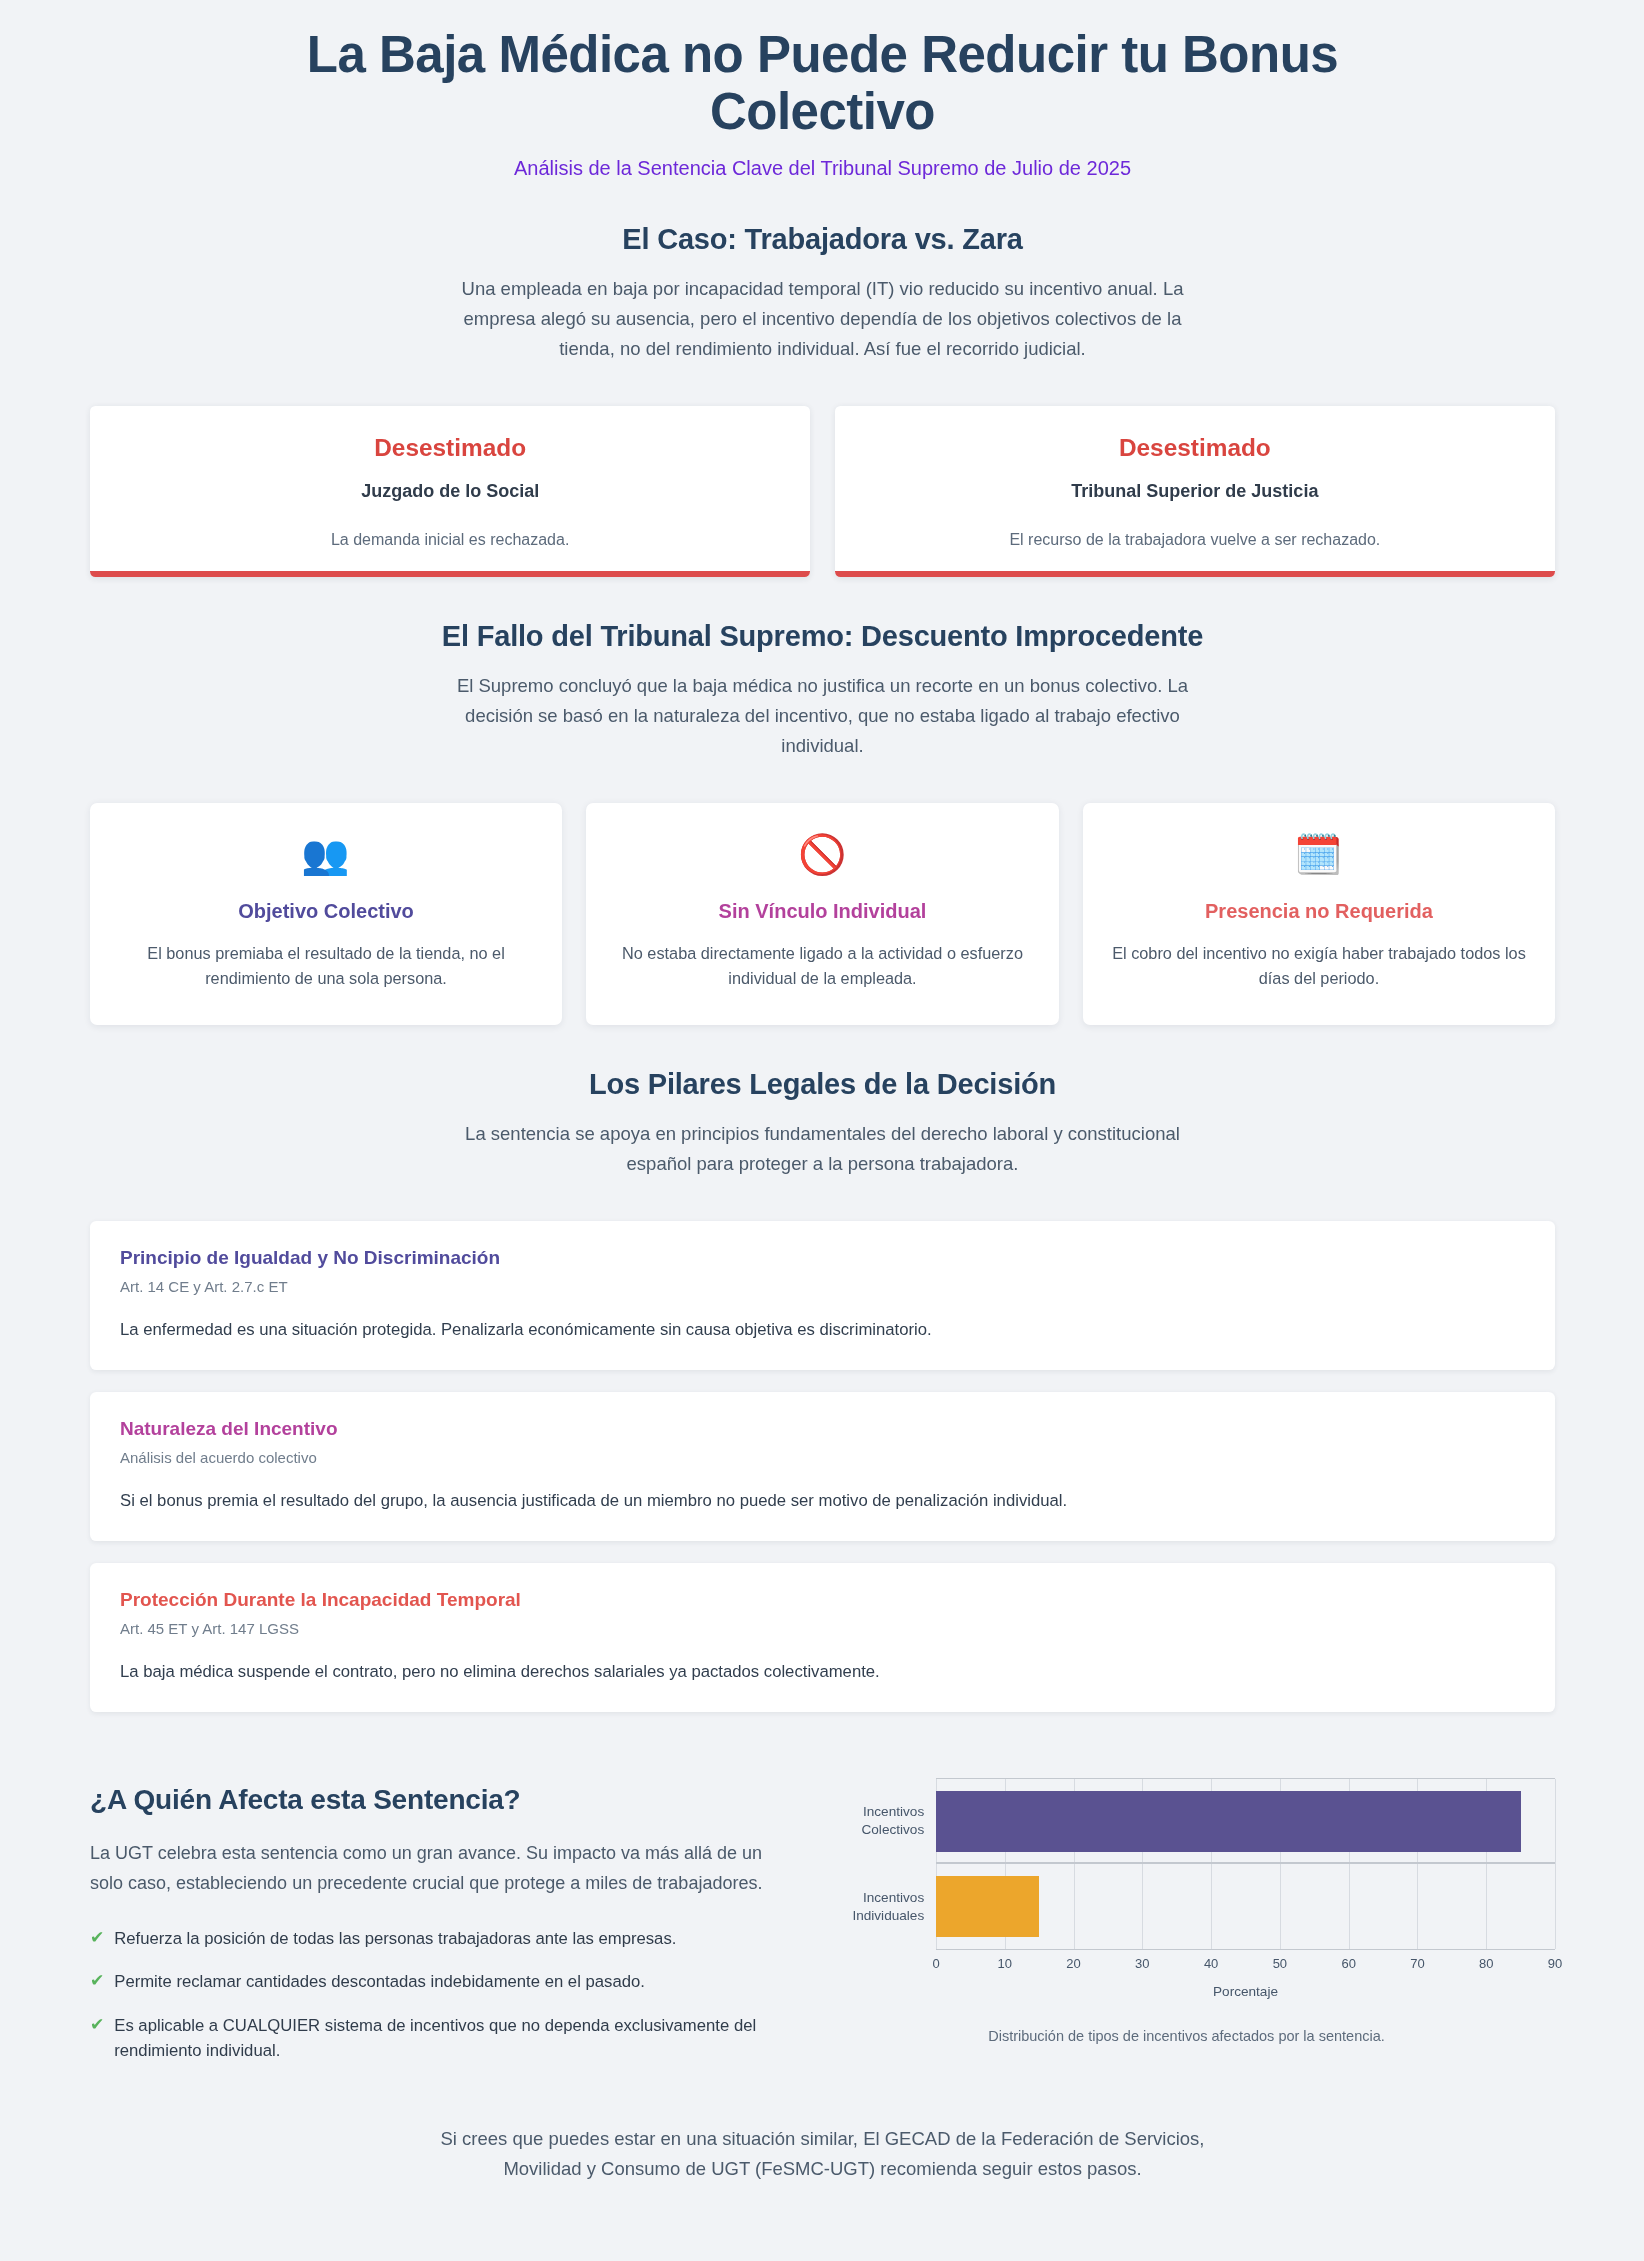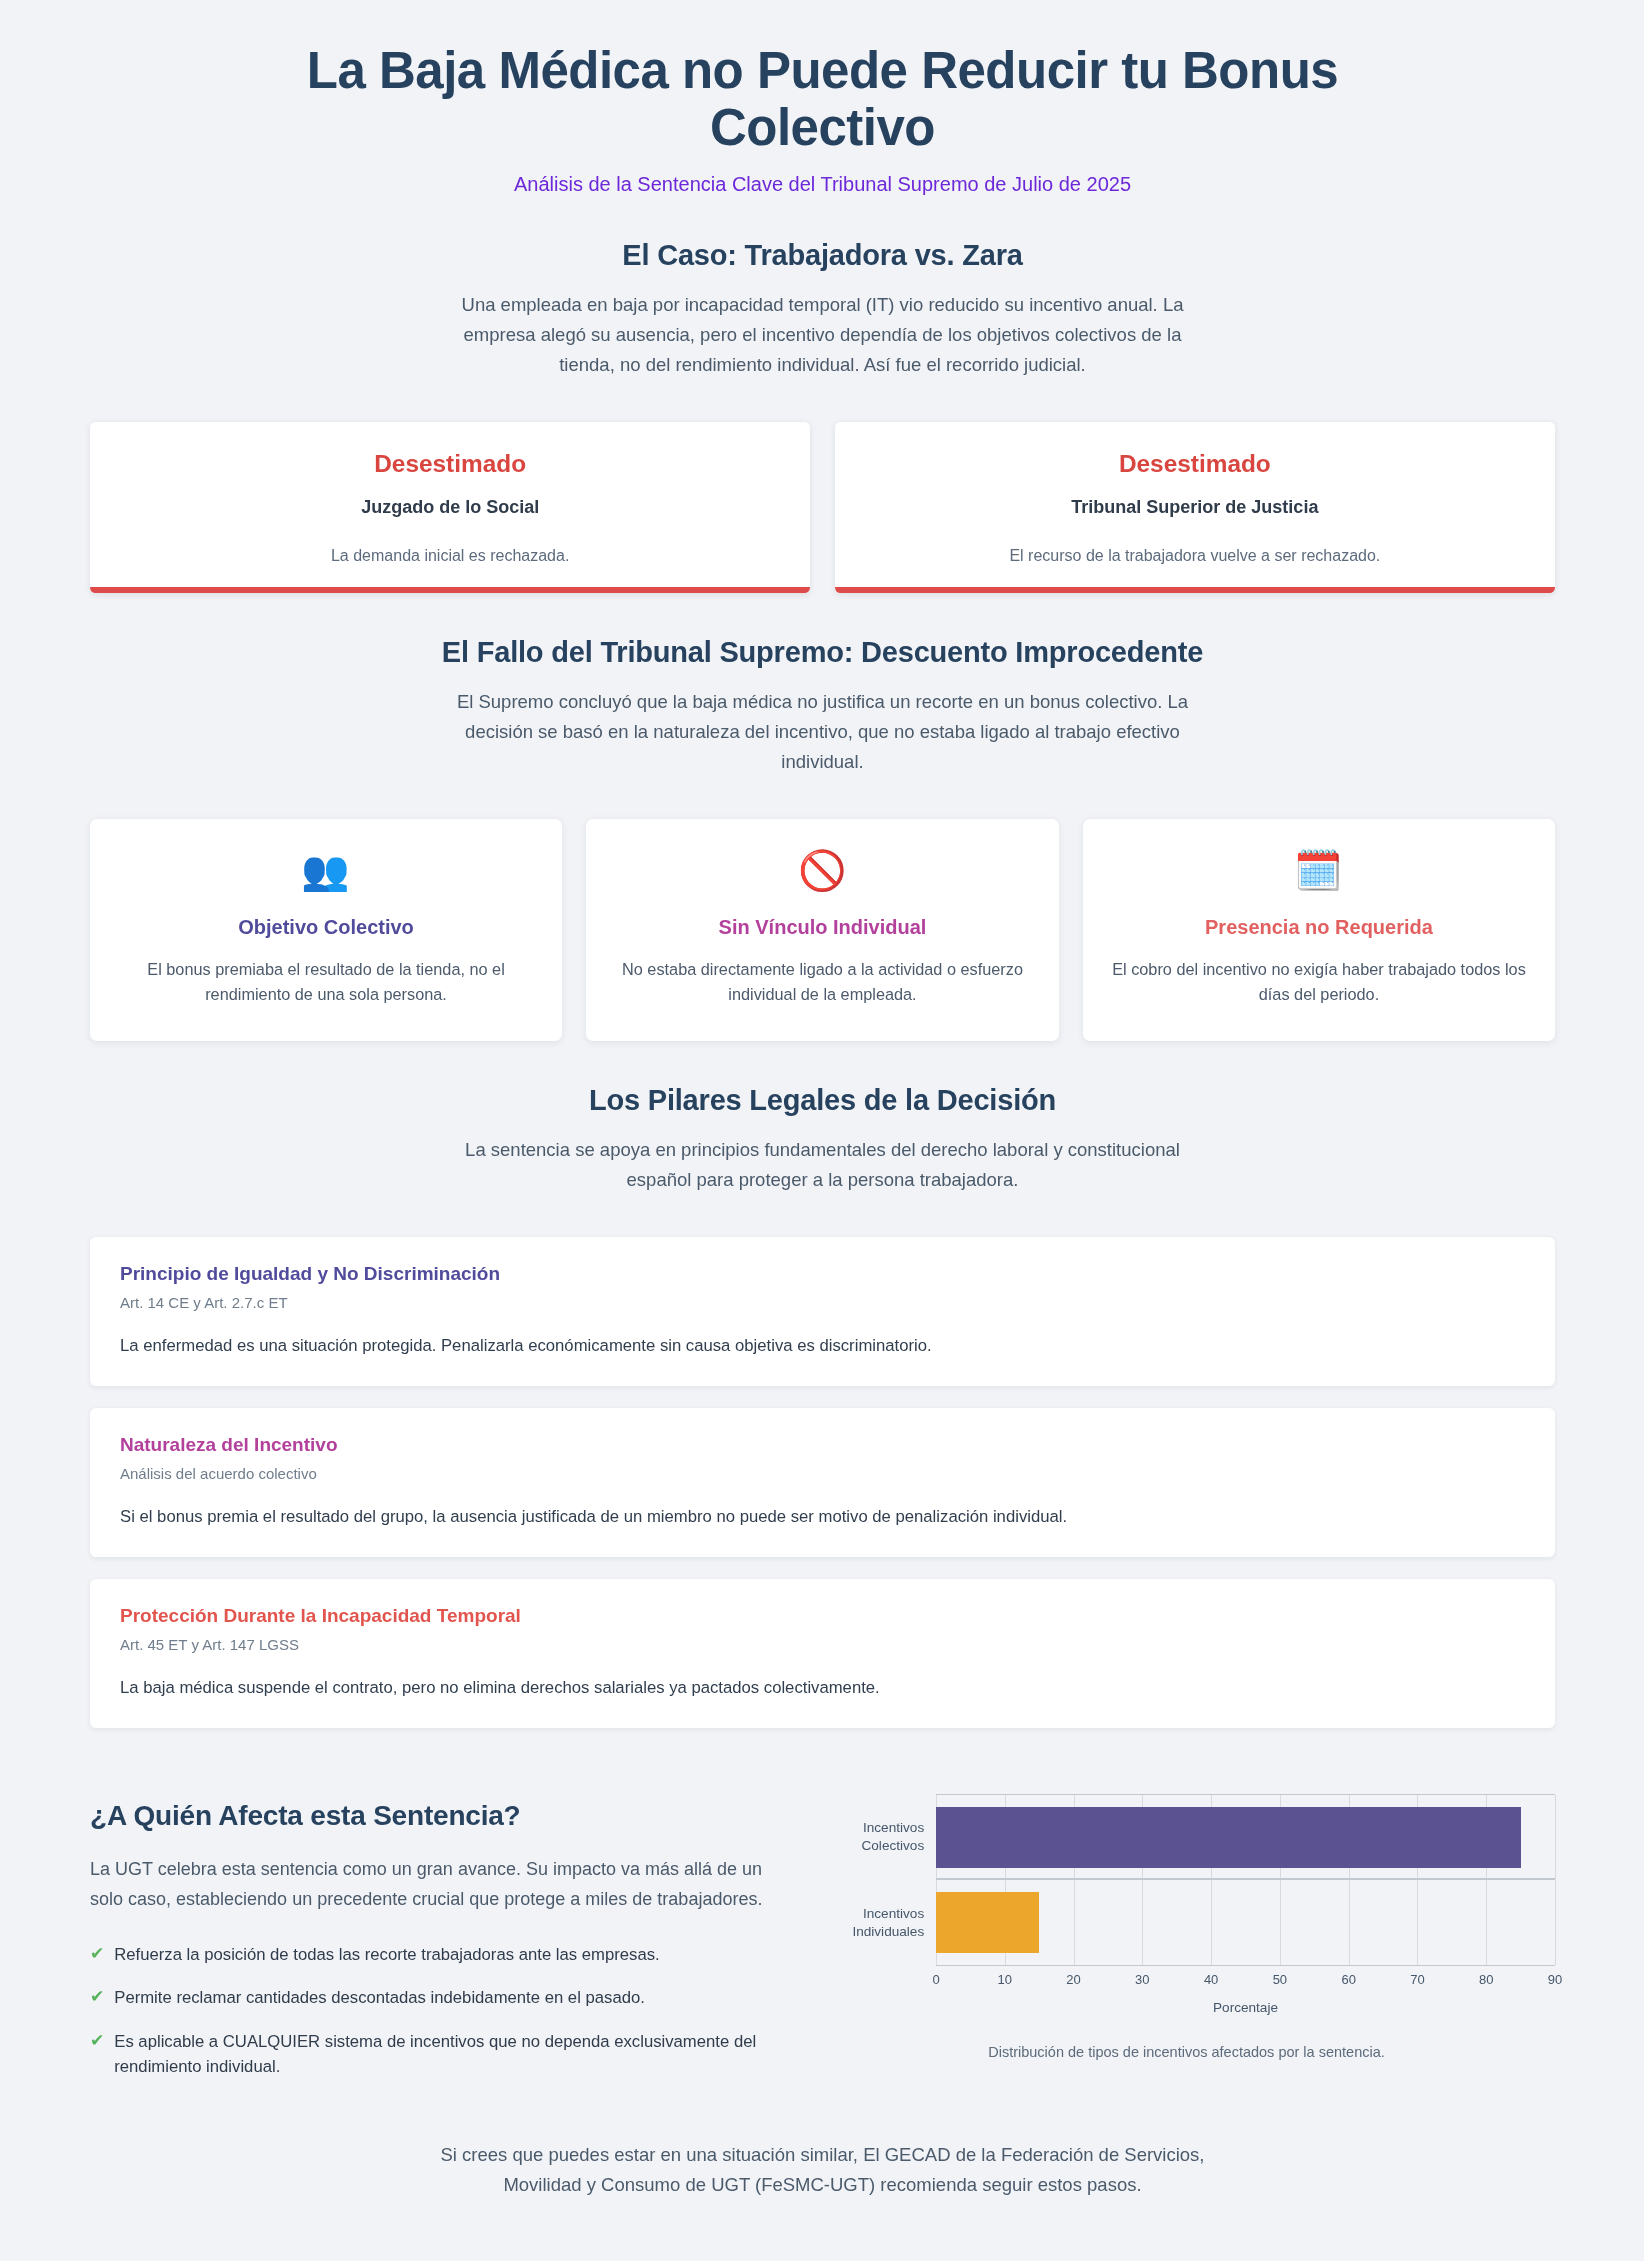--- a/index.html
+++ b/index.html
@@ -5,21 +5,21 @@
   * { box-sizing: border-box; margin: 0; padding: 0; }
   html { background: #f1f3f6; }
   body {
     font-family: "Liberation Sans", "DejaVu Sans", sans-serif;
     background: #f1f3f6;
     color: #2d3a4a;
     width: 1645px;
     min-height: 2773px;
     -webkit-font-smoothing: antialiased;
   }
-  .page { width: 1645px; padding: 16px 0 18px 0; }
+  .page { width: 1645px; padding: 0 0 18px 0; }
   .wrap { width: 1465px; margin: 0 auto; }
 
   
   .header { padding-top: 26px; text-align: center; }
   .main-title {
     font-size: 51px;
     line-height: 1.12;
     font-weight: 700;
     color: #27425f;
     letter-spacing: -0.5px;
@@ -326,21 +326,21 @@
       </div>
     </div>
 
     <div class="impact">
       <div class="impact-left">
         <h2 class="impact-title">¿A Quién Afecta esta Sentencia?</h2>
         <p class="impact-desc">La UGT celebra esta sentencia como un gran avance. Su impacto va más allá de un solo caso, estableciendo un precedente crucial que protege a miles de trabajadores.</p>
         <ul class="impact-list">
           <li>
             <span class="tick">✔</span>
-            <span>Refuerza la posición de todas las recorte trabajadoras ante las empresas.</span>
+            <span>Refuerza la posición de todas las personas trabajadoras ante las empresas.</span>
           </li>
           <li>
             <span class="tick">✔</span>
             <span>Permite reclamar cantidades descontadas indebidamente en el pasado.</span>
           </li>
           <li>
             <span class="tick">✔</span>
             <span>Es aplicable a CUALQUIER sistema de incentivos que no dependa exclusivamente del rendimiento individual.</span>
           </li>
         </ul>

